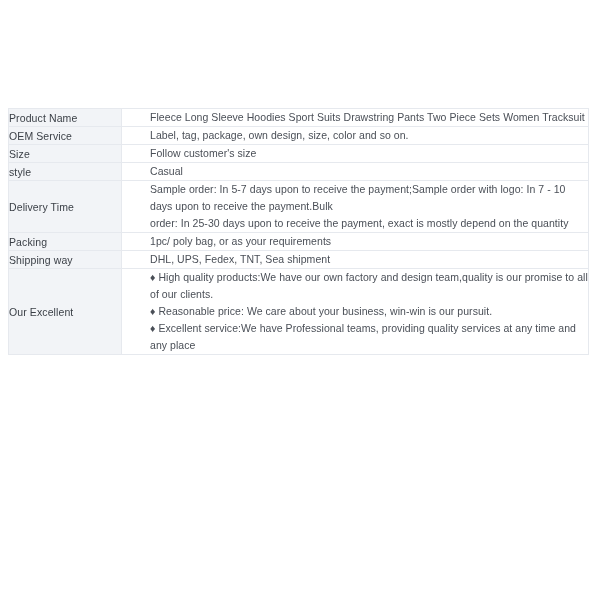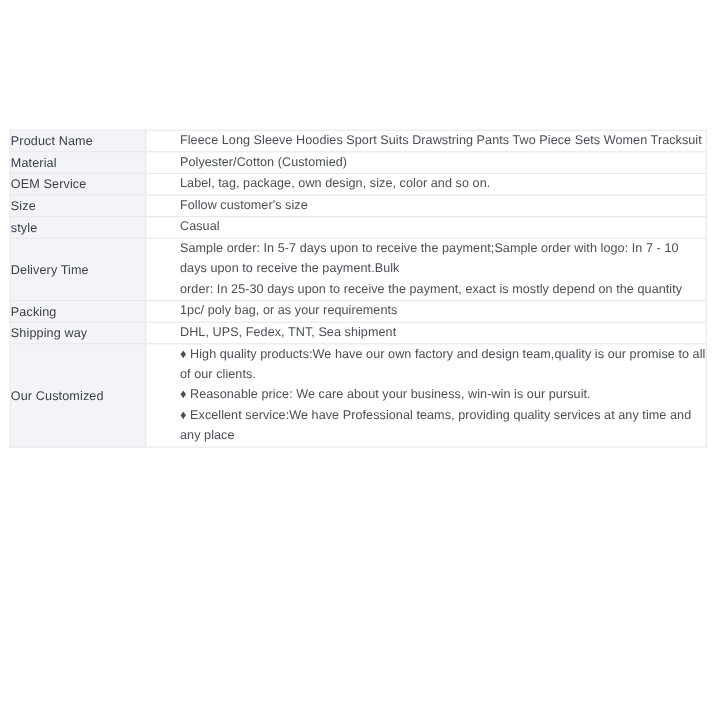--- a/index.html
+++ b/index.html
@@ -92,26 +92,20 @@
       <tbody>
 
         <tr>
           <td class="spec-label">Product Name</td>
           <td class="spec-value">
             <span class="line">Fleece Long Sleeve Hoodies Sport Suits Drawstring Pants Two Piece Sets Women Tracksuit</span>
           </td>
         </tr>
 
 
-        <tr>
-          <td class="spec-label">Material</td>
-          <td class="spec-value">
-            <span class="line">Polyester/Cotton (Customied)</span>
-          </td>
-        </tr>
 
         <tr>
           <td class="spec-label">OEM Service</td>
           <td class="spec-value">
             <span class="line">Label, tag, package, own design, size, color and so on.</span>
           </td>
         </tr>
 
         <tr>
           <td class="spec-label">Size</td>
@@ -145,21 +139,21 @@
         </tr>
 
         <tr>
           <td class="spec-label">Shipping way</td>
           <td class="spec-value">
             <span class="line">DHL, UPS, Fedex, TNT, Sea shipment</span>
           </td>
         </tr>
 
         <tr class="tall">
-          <td class="spec-label">Our Customized</td>
+          <td class="spec-label">Our Excellent</td>
           <td class="spec-value">
             <span class="line">♦ High quality products:We have our own factory and design team,quality is our promise to all</span>
             <span class="line">of our clients.</span>
             <span class="line">♦ Reasonable price: We care about your business, win-win is our pursuit.</span>
             <span class="line">♦ Excellent service:We have Professional teams, providing quality services at any time and</span>
             <span class="line">any place</span>
           </td>
         </tr>
 
       </tbody>

